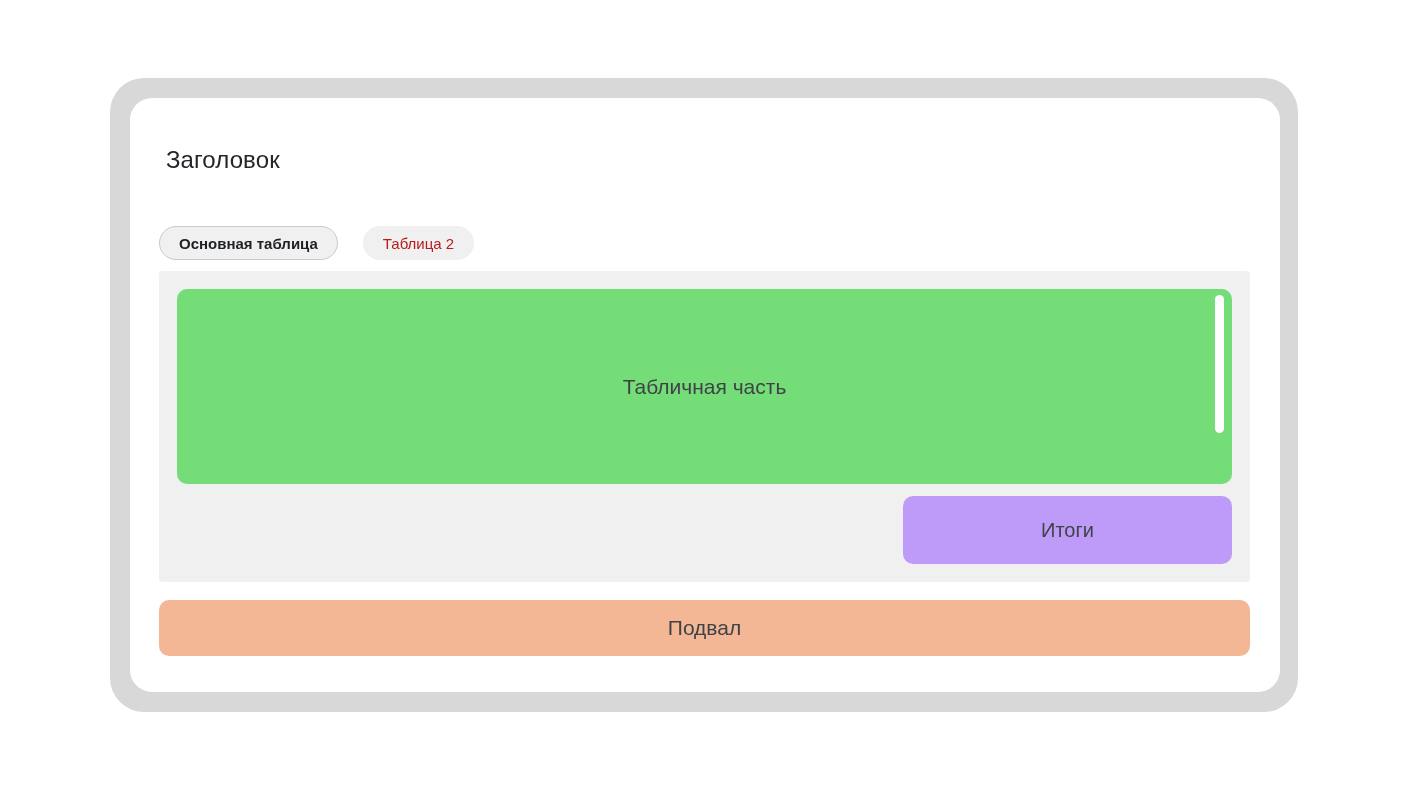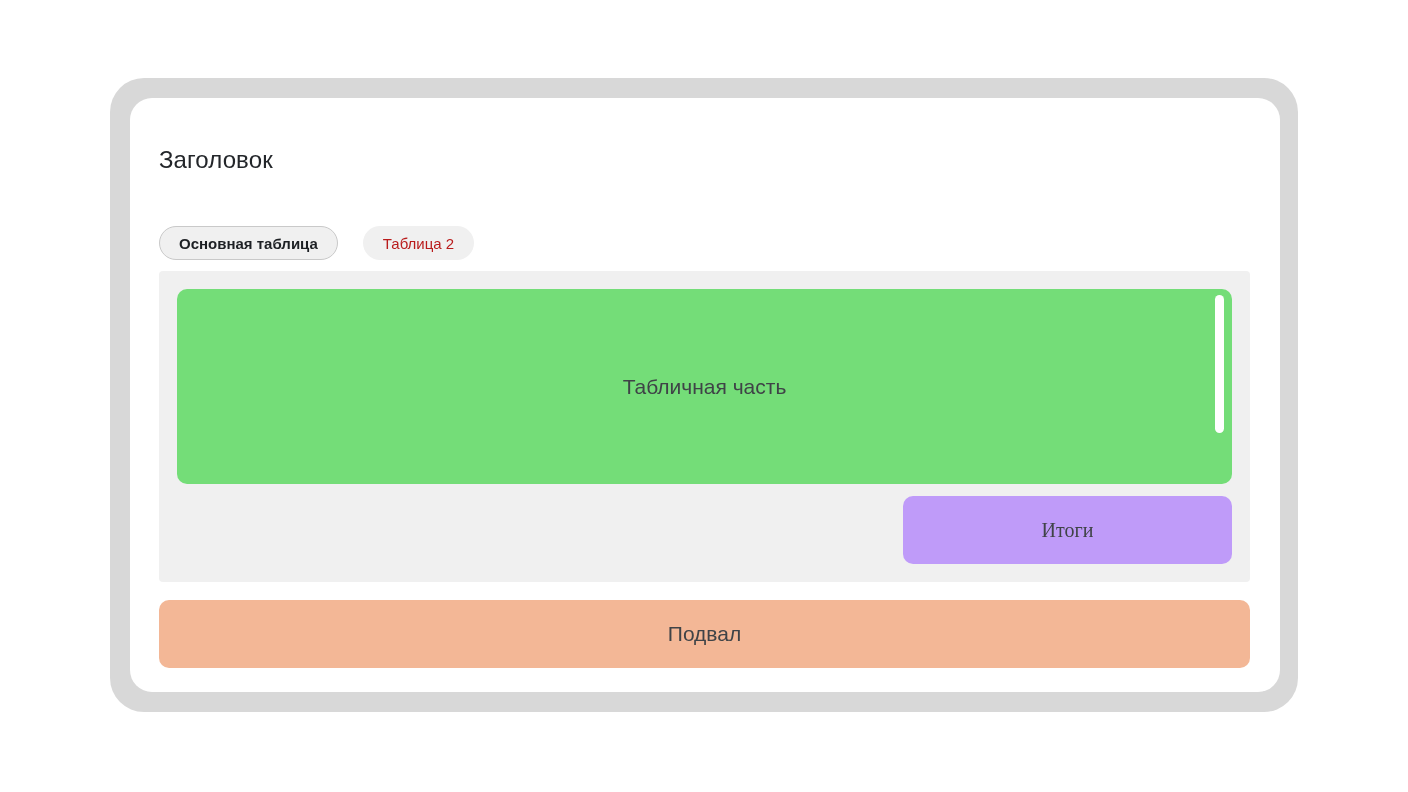--- a/index.html
+++ b/index.html
@@ -35,21 +35,21 @@
     width: 1150px;
     height: 594px;
     background: #ffffff;
     border-radius: 22px;
     box-sizing: border-box;
   }
 
   
   .page-title {
     position: absolute;
-    left: 29px;
+    left: 36px;
     top: 48px;
     font-size: 24px;
     color: #23262a;
     letter-spacing: 0.1px;
     white-space: nowrap;
   }
 
   
   .tabs {
     position: absolute;
@@ -130,41 +130,40 @@
   
   .totals {
     position: absolute;
     left: 744px;
     top: 225px;
     width: 329px;
     height: 68px;
     background: #bf9bf9;
     border-radius: 10px;
     box-sizing: border-box;
-    font-family: Liberation Serif, serif;
   }
   .totals-label {
     position: absolute;
     left: 0;
     right: 0;
     top: 50%;
     transform: translateY(-50%);
     text-align: center;
     font-size: 20px;
     color: #3f4347;
     white-space: nowrap;
   }
 
   
   .footer {
     position: absolute;
     left: 29px;
     top: 502px;
     width: 1091px;
-    height: 68px;
+    height: 56px;
     background: #f3b796;
     border-radius: 10px;
     box-sizing: border-box;
   }
   .footer-label {
     position: absolute;
     left: 0;
     right: 0;
     top: 50%;
     transform: translateY(-50%);

